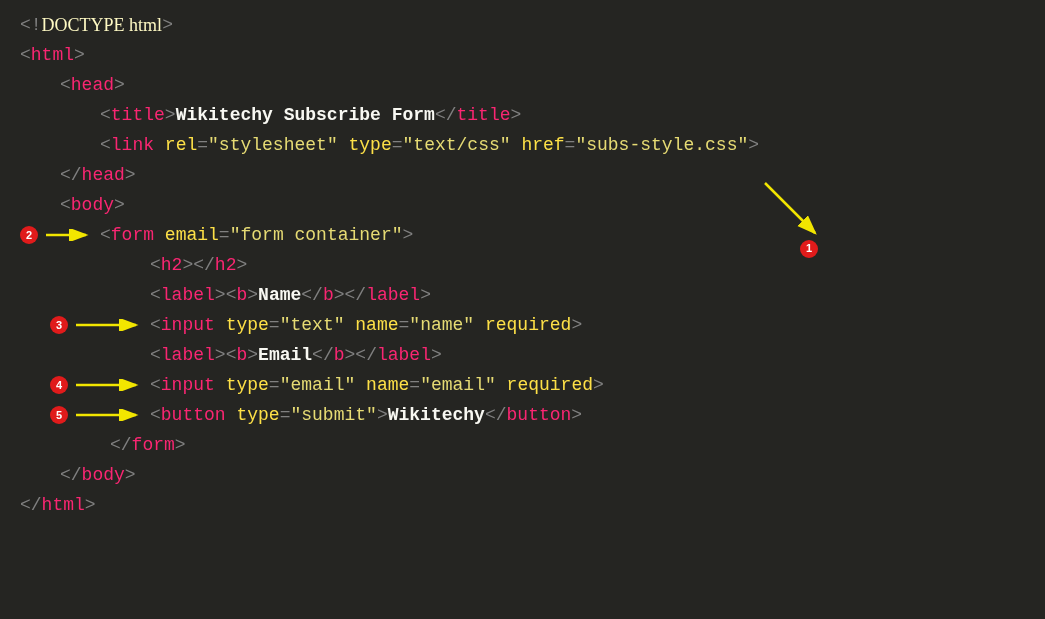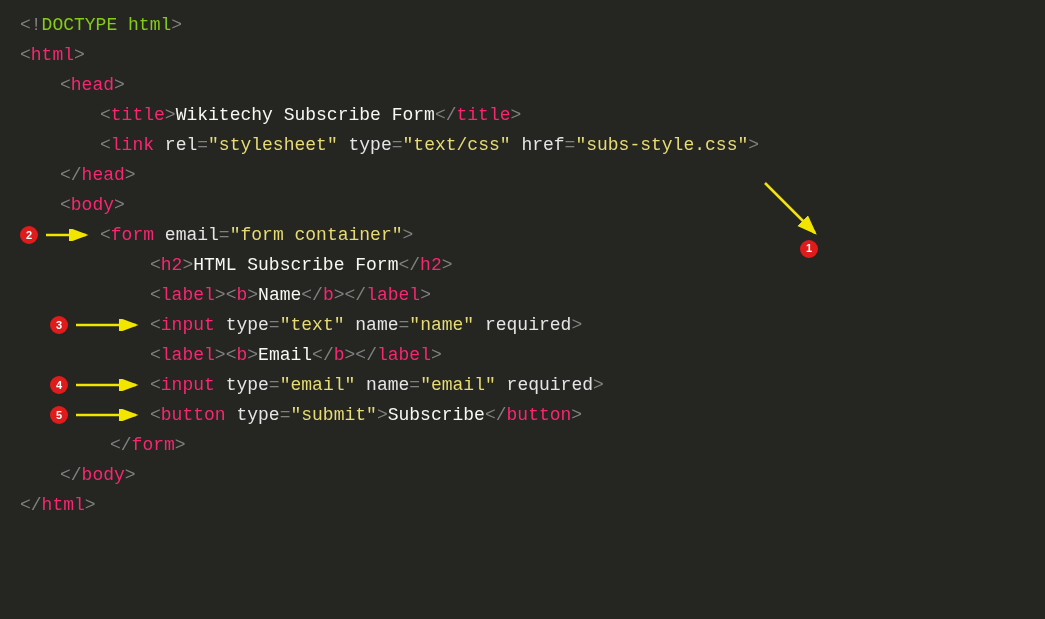--- a/index.html
+++ b/index.html
@@ -16,25 +16,25 @@
     overflow: hidden;
   }
   .line {
     display: flex;
     align-items: center;
     white-space: pre;
     height: 30px;
     position: relative;
   }
   .t-punct { color: #808080; }
-  .t-doctype { color: #84cc16; }
+  .t-doctype { color: #fef9c3; font-family: Liberation Serif, serif; }
   .t-tag { color: #f92672; font-family: Liberation Mono, monospace; }
-  .t-attr { color: #e5e5e5; }
+  .t-attr { color: #fde047; }
   .t-str { color: #e6db74; }
-  .t-text { color: #f8f8f2; }
+  .t-text { color: #f8f8f2; font-weight: bold; }
   .marker {
     display: inline-flex;
     align-items: center;
     justify-content: center;
     width: 18px;
     height: 18px;
     border-radius: 50%;
     background: #e01b1b;
     color: #fff;
     font-size: 11px;
@@ -119,21 +119,21 @@
           <marker id="ahh2" markerWidth="10" markerHeight="10" refX="7" refY="3" orient="auto">
             <polygon points="0,0 8,3 0,6" fill="#f2e600"></polygon>
           </marker>
         </defs>
         <line x1="2" y1="6" x2="42" y2="6" stroke="#f2e600" stroke-width="2.5" marker-end="url(#ahh2)"></line>
       </svg>
   </span><span class="t-punct">&lt;</span><span class="t-tag">form</span><span> </span><span class="t-attr">email</span><span class="t-punct">=</span><span class="t-str">"form container"</span><span class="t-punct">&gt;</span>
 </div>
 
 <div class="line">
-  <span class="lead-pad" style="width:130px"></span><span class="t-punct">&lt;</span><span class="t-tag">h2</span><span class="t-punct">&gt;</span><span class="t-text">HTML Subscribe Form</span><span class="t-punct">&lt;/</span><span class="t-tag">h2</span><span class="t-punct">&gt;</span>
+  <span class="lead-pad" style="width:130px"></span><span class="t-punct">&lt;</span><span class="t-tag">h2</span><span class="t-punct">&gt;</span><span class="t-punct">&lt;/</span><span class="t-tag">h2</span><span class="t-punct">&gt;</span>
 </div>
 
 <div class="line">
   <span class="lead-pad" style="width:130px"></span><span class="t-punct">&lt;</span><span class="t-tag">label</span><span class="t-punct">&gt;</span><span class="t-punct">&lt;</span><span class="t-tag">b</span><span class="t-punct">&gt;</span><span class="t-text">Name</span><span class="t-punct">&lt;/</span><span class="t-tag">b</span><span class="t-punct">&gt;</span><span class="t-punct">&lt;/</span><span class="t-tag">label</span><span class="t-punct">&gt;</span>
 </div>
 
 <div class="line">
   <span class="lead-pad" style="width:30px"></span>
   <span class="callout">
     <span class="marker">3</span>
@@ -175,21 +175,21 @@
     <span class="marker">5</span>
     <span class="gap"></span>
     <svg class="arrow-horiz" width="70" height="12">
         <defs>
           <marker id="ahh5" markerWidth="10" markerHeight="10" refX="7" refY="3" orient="auto">
             <polygon points="0,0 8,3 0,6" fill="#f2e600"></polygon>
           </marker>
         </defs>
         <line x1="2" y1="6" x2="62" y2="6" stroke="#f2e600" stroke-width="2.5" marker-end="url(#ahh5)"></line>
       </svg>
-  </span><span class="t-punct">&lt;</span><span class="t-tag">button</span><span> </span><span class="t-attr">type</span><span class="t-punct">=</span><span class="t-str">"submit"</span><span class="t-punct">&gt;</span><span class="t-text">Subscribe</span><span class="t-punct">&lt;/</span><span class="t-tag">button</span><span class="t-punct">&gt;</span>
+  </span><span class="t-punct">&lt;</span><span class="t-tag">button</span><span> </span><span class="t-attr">type</span><span class="t-punct">=</span><span class="t-str">"submit"</span><span class="t-punct">&gt;</span><span class="t-text">Wikitechy</span><span class="t-punct">&lt;/</span><span class="t-tag">button</span><span class="t-punct">&gt;</span>
 </div>
 
 <div class="line">
   <span class="lead-pad" style="width:90px"></span><span class="t-punct">&lt;/</span><span class="t-tag">form</span><span class="t-punct">&gt;</span>
 </div>
 
 <div class="line">
   <span class="lead-pad" style="width:40px"></span><span class="t-punct">&lt;/</span><span class="t-tag">body</span><span class="t-punct">&gt;</span>
 </div>
 

